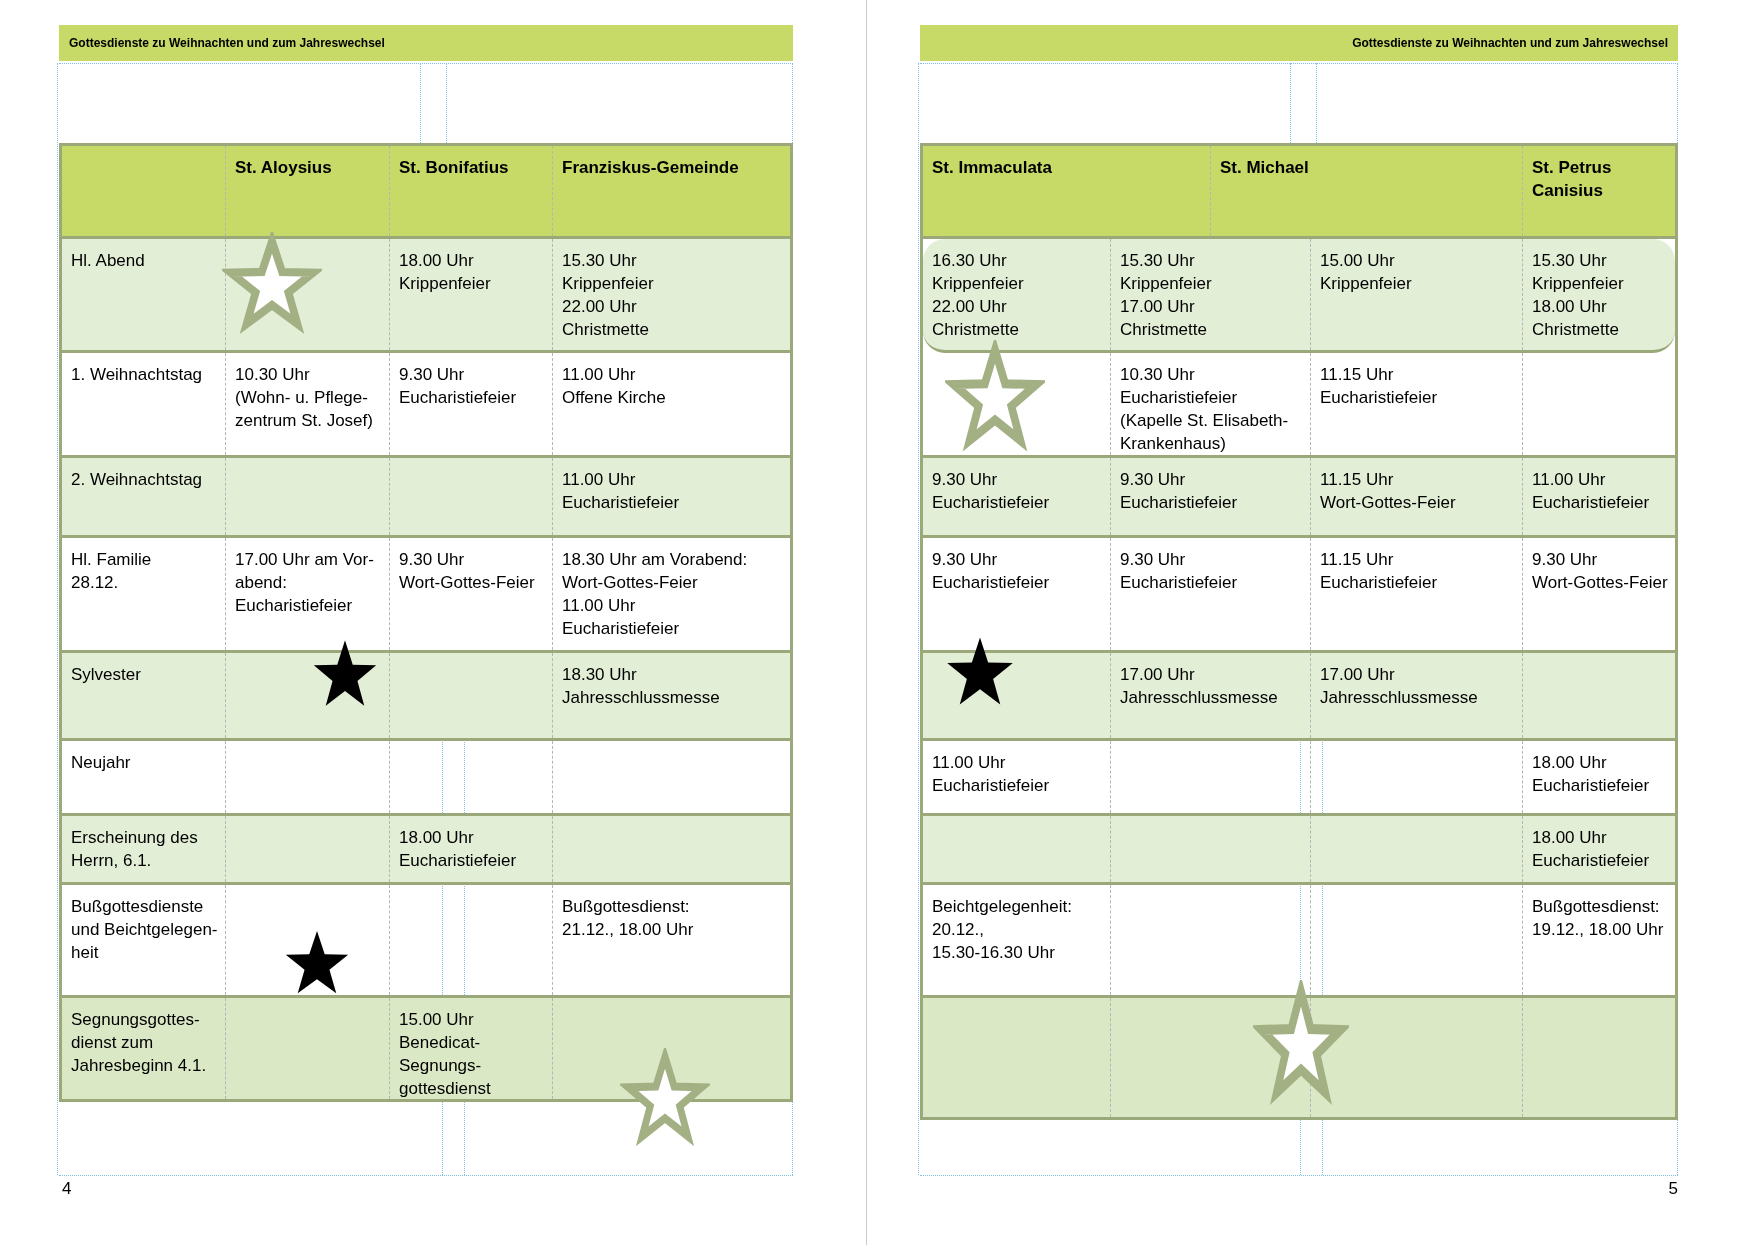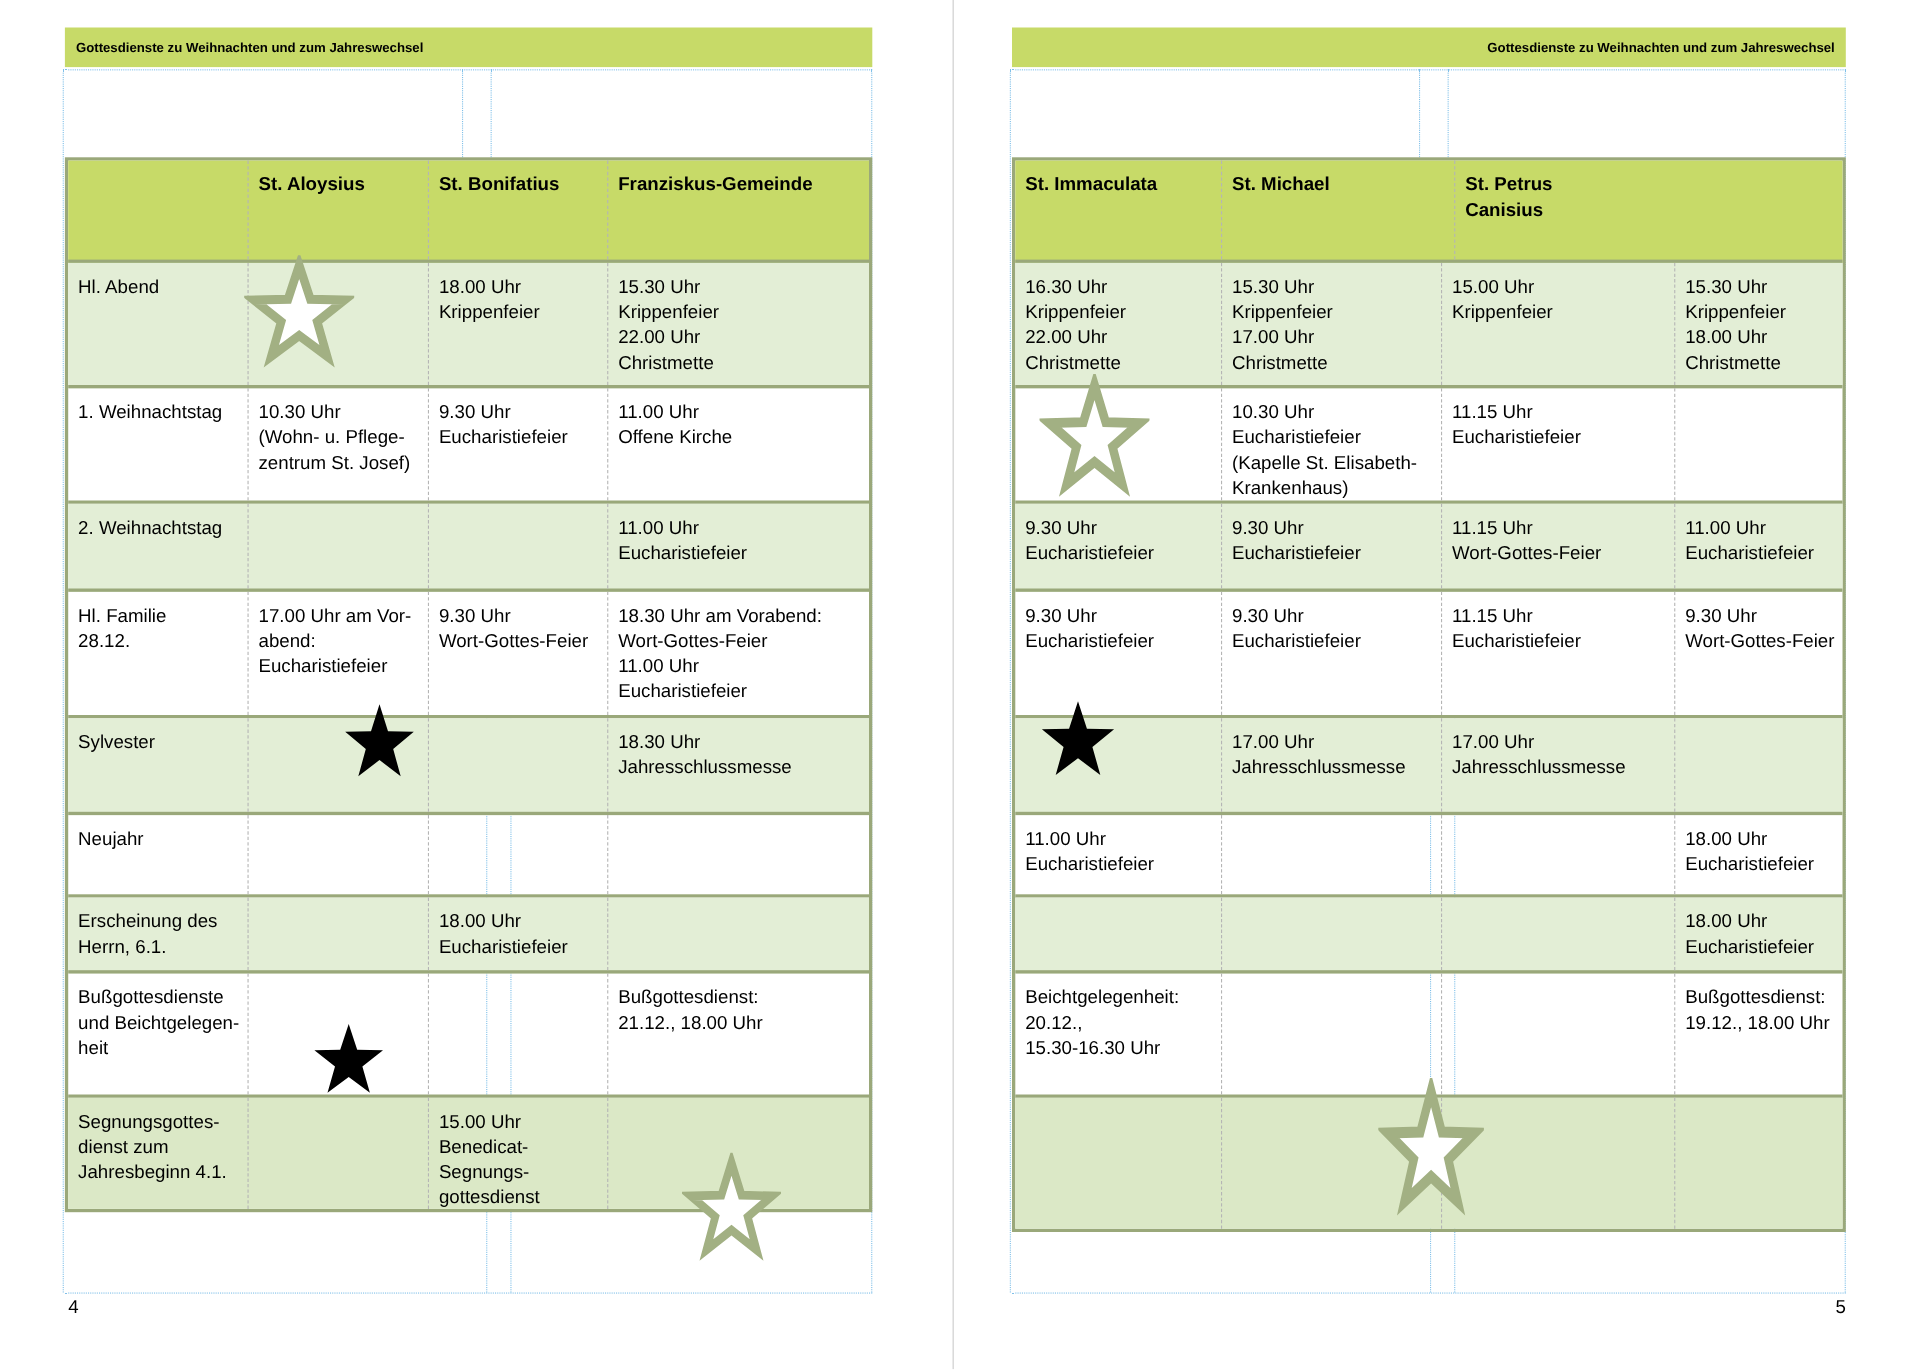--- a/index.html
+++ b/index.html
@@ -153,27 +153,27 @@
         <div class="tcell" style="width: 164px;"><span></span></div>
         <div class="tcell" style="width: 163px;"><span>15.00 Uhr
 Benedicat-
 Segnungs-
 gottesdienst</span></div>
         <div class="tcell" style="width: 238px;"><span></span></div>
       </div>
     </div>
 
   <div class="ptable" id="right-table" style="left:920px; width:758px;">
-      <div class="trow bg-hdr" style="height: 93px;">
+      <div class="trow bg-hdr" style="height: 93px; justify-content: space-between;">
         <div class="tcell hcell" style="width: 187px;"><span>St. Immaculata</span></div>
         <div class="tcell hcell" style="width: 212px;"><span>St. Michael</span></div>
         <div class="tcell hcell" style="width: 153px;"><span>St. Petrus
 Canisius</span></div>
       </div>
-      <div class="trow bg-g" style="height: 114px;">
+      <div class="trow bg-g" style="height: 114px; border-radius: 22px;">
         <div class="tcell" style="width: 187px;"><span>16.30 Uhr
 Krippenfeier
 22.00 Uhr
 Christmette</span></div>
         <div class="tcell" style="width: 200px;"><span>15.30 Uhr
 Krippenfeier
 17.00 Uhr
 Christmette</span></div>
         <div class="tcell" style="width: 212px;"><span>15.00 Uhr
 Krippenfeier</span></div>

